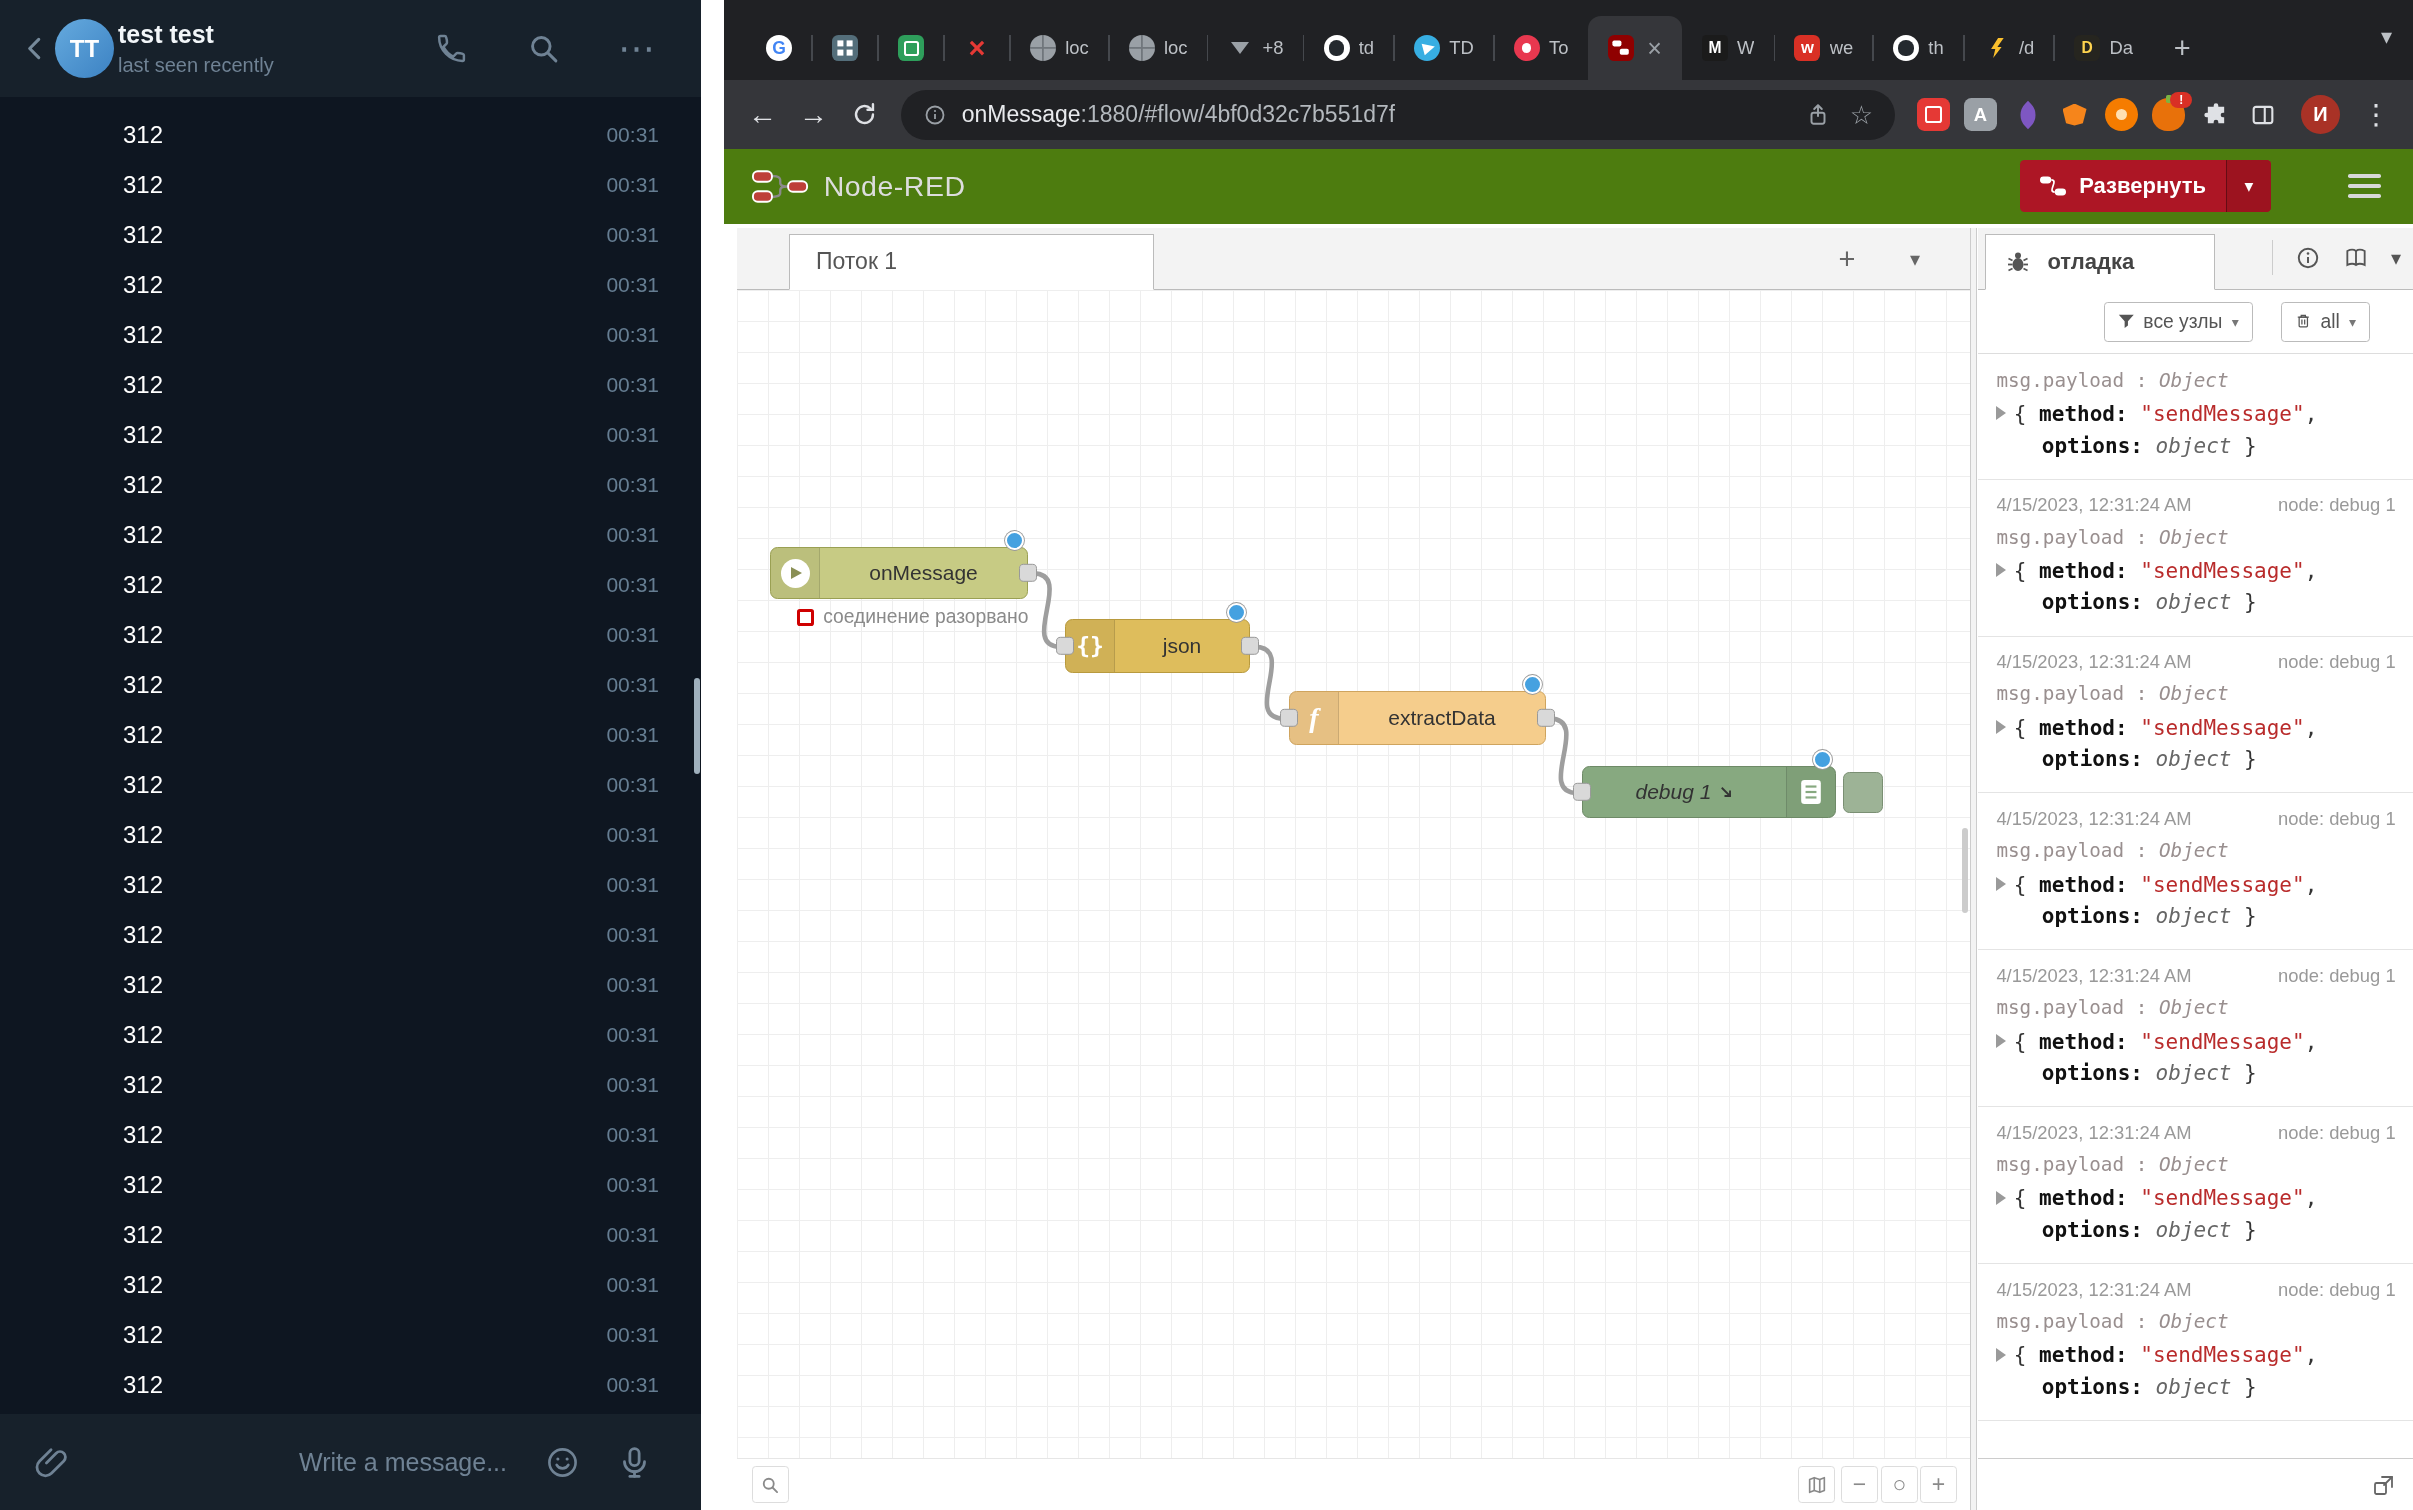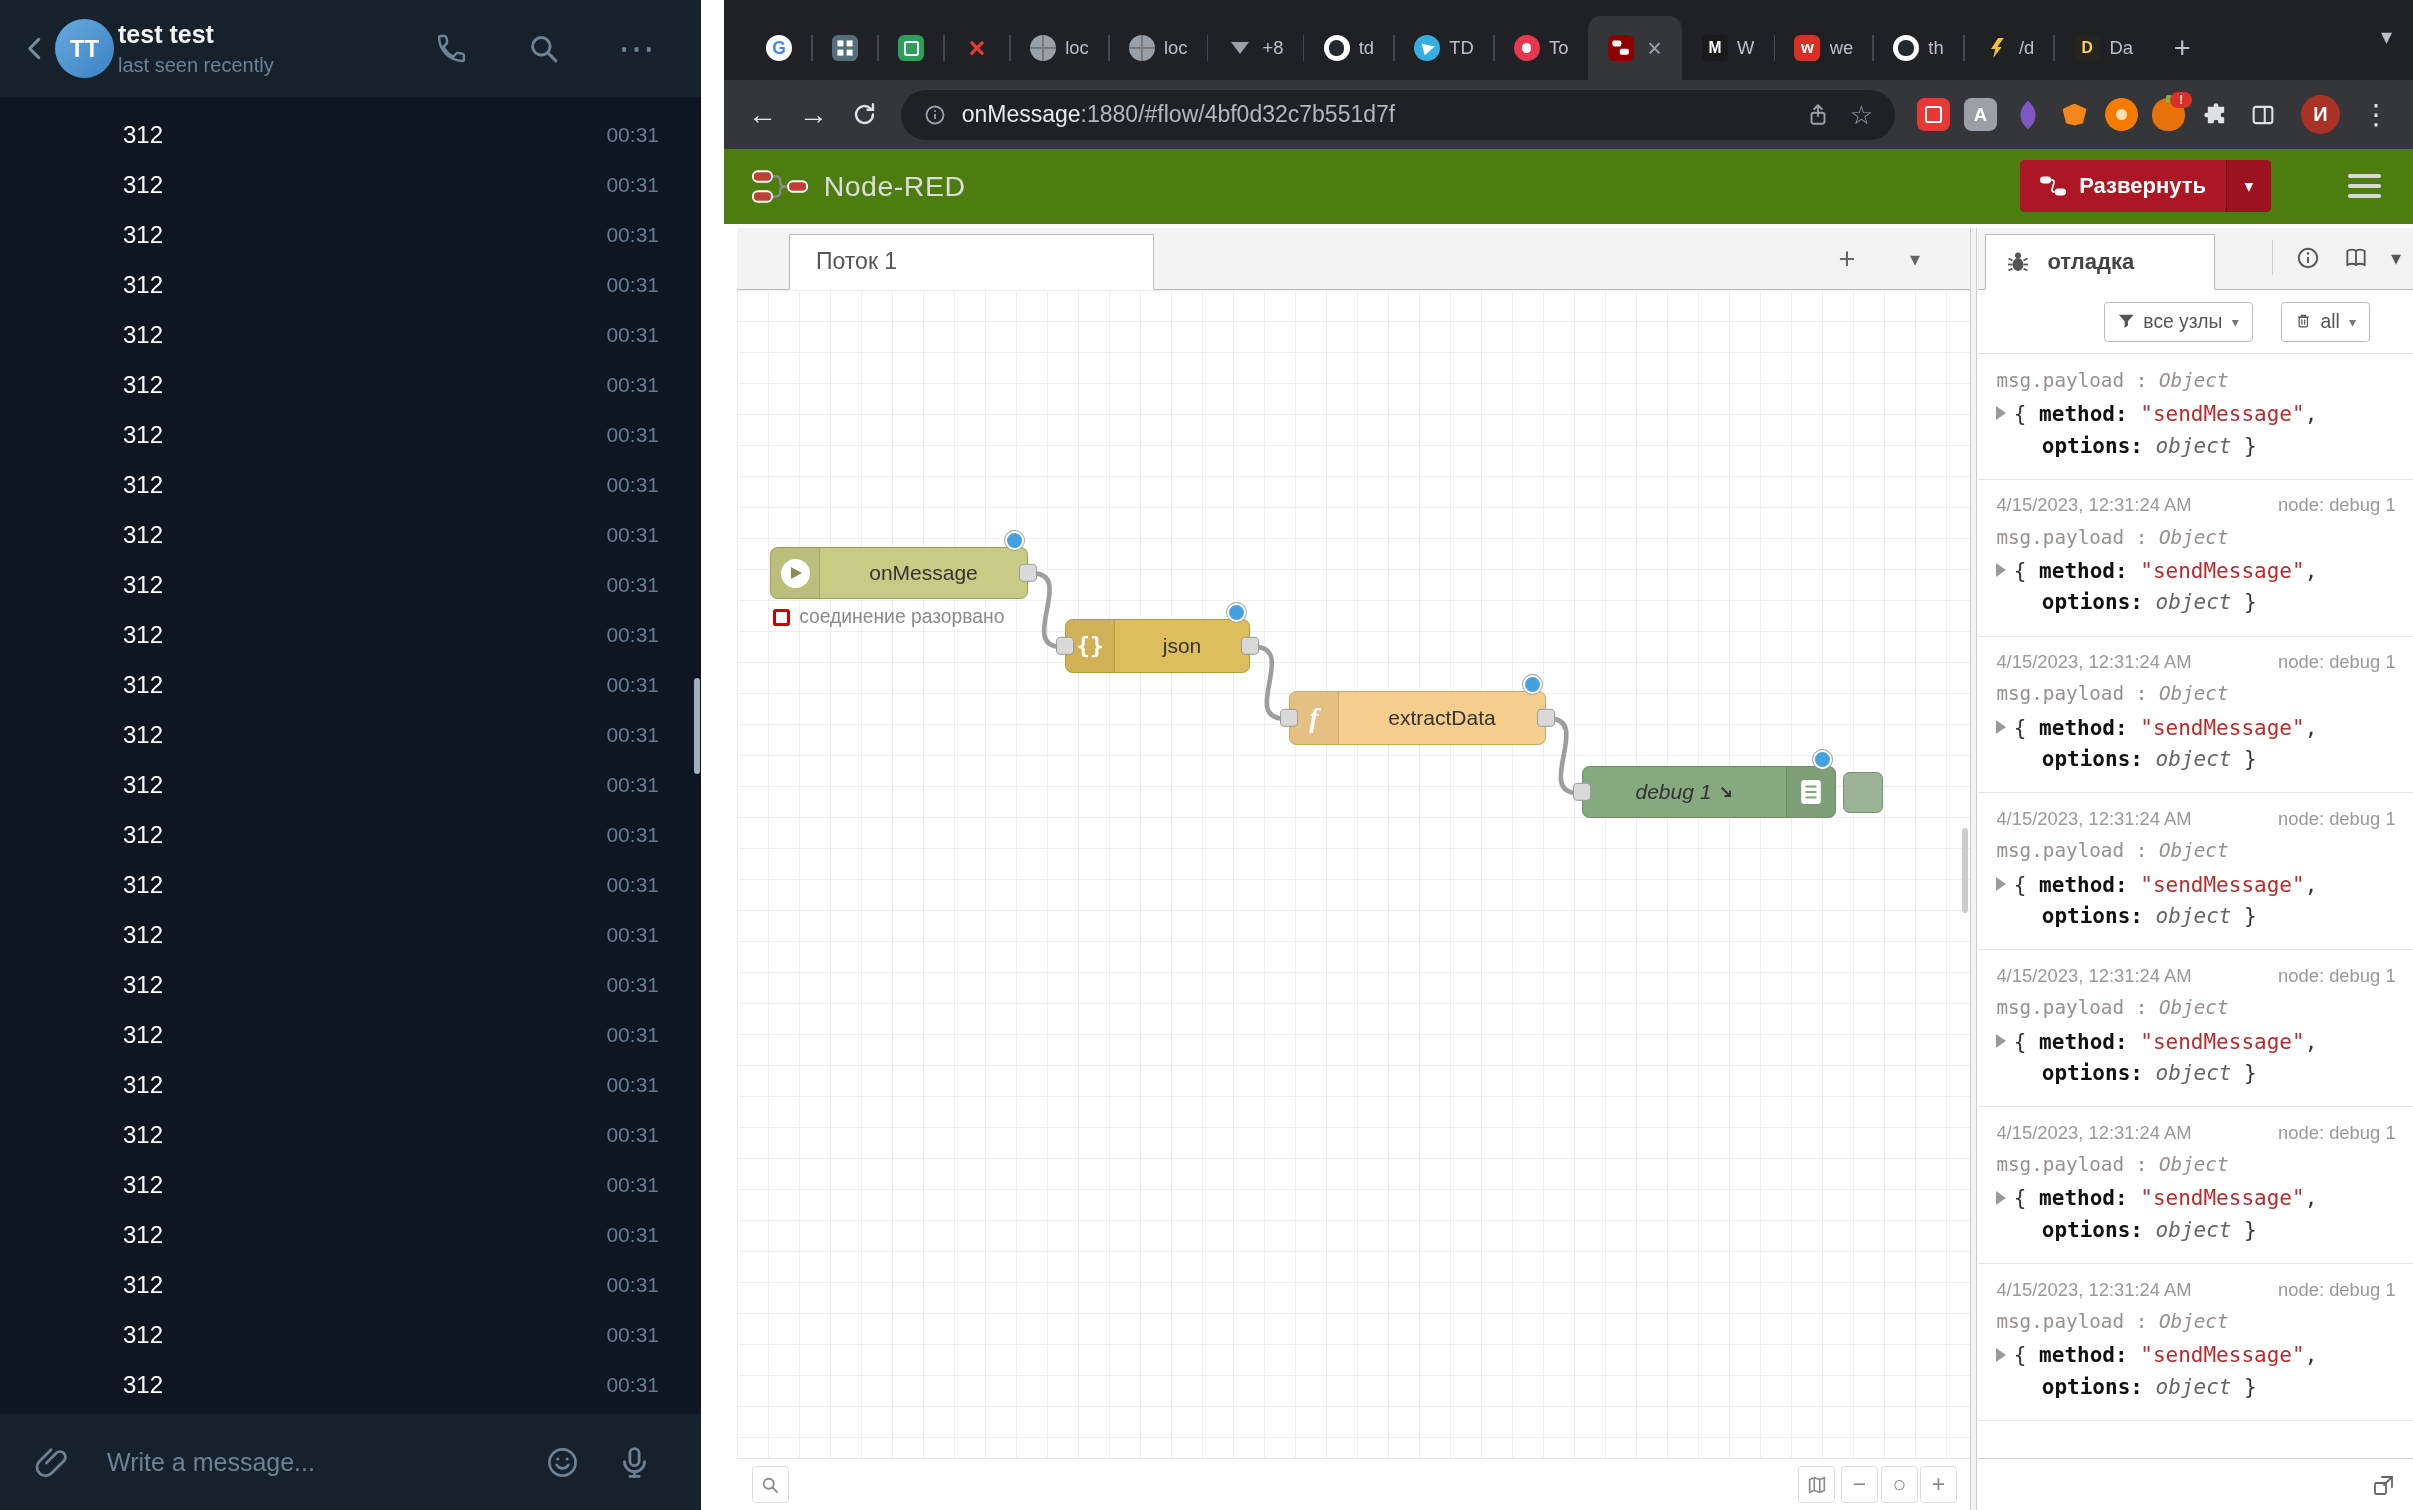--- a/index.html
+++ b/index.html
@@ -23,21 +23,21 @@
   .tg-list{position:absolute;top:97px;bottom:96px;left:0;right:0;padding-top:13px;overflow:hidden;}
   .tg-row{height:50px;display:flex;align-items:center;justify-content:space-between;
           padding:0 42px 0 123px;}
   .tg-msg{color:#ffffff;font-size:24px;}
   .tg-time{color:#657d92;font-size:21px;}
   .tg-scroll{position:absolute;right:0.9px;top:678px;width:6.4px;height:96px;border-radius:3.7px;
              background:#9fb0bd;}
   .tg-input{position:absolute;bottom:0;left:0;right:0;height:96px;background:#17212b;
             display:flex;align-items:center;gap:35px;padding:0 48px 0 33px;color:#6f8294;box-sizing:border-box;}
   .tg-field{flex:1;background:transparent;border:none;outline:none;color:#0ea5e9;font-size:25px;
-            font-family:"Liberation Sans",sans-serif;min-width:0;}
+            font-family:"Liberation Sans",sans-serif;min-width:0;text-align:right;}
   .tg-field::placeholder{color:#6f8294;}
 
   
   .br{position:absolute;top:0;left:724px;width:1690px;height:1510px;background:#202124;overflow:hidden;}
 
   
   .tabstrip{position:absolute;top:0;left:0;right:0;height:80px;display:flex;align-items:flex-end;
             padding-left:22px;box-sizing:border-box;}
   .tab{height:64px;display:flex;align-items:center;gap:9.2px;padding:0 20px;color:#bdc1c6;
        font-size:18.4px;border-radius:13px 13px 0 0;position:relative;flex:none;}
@@ -156,21 +156,21 @@
   #node-onmessage{left:33px;top:257px;width:258px;background:#C7CB84;border-color:#9aa053;}
   #node-json{left:328px;top:329px;width:185px;height:54px;background:#DEBD5C;border-color:#b89a3e;}
   #node-extract{left:552px;top:401px;width:257px;height:54px;background:#F5CD8C;border-color:#cfa45e;}
   #node-debug{left:845px;top:476px;width:254px;background:#87A980;border-color:#6E8A67;}
   #node-debug .nlabel{font-style:italic;}
   .oni{width:29px;height:29px;background:#fff;border-radius:50%;display:flex;align-items:center;justify-content:center;}
   .oni-tri{width:0;height:0;border-top:6.4px solid transparent;border-bottom:6.4px solid transparent;
            border-left:11px solid #8a8f55;margin-left:3.7px;}
   .jsonic{color:#fff;font-family:"DejaVu Sans Mono",monospace;font-weight:bold;font-size:23px;}
   .fnic{color:#fff;font-family:"Liberation Serif",serif;font-style:italic;font-weight:bold;font-size:28px;}
-  .node-status{position:absolute;left:36px;top:316px;display:flex;align-items:center;gap:9.2px;
+  .node-status{position:absolute;left:60px;top:316px;display:flex;align-items:center;gap:9.2px;
                font-size:19.3px;color:#8a8a8a;}
   .status-dot{width:11px;height:11px;border:3.7px solid #cf0000;border-radius:2.8px;background:#fff;}
   .debug-toggle{position:absolute;left:1106px;top:482px;width:40px;height:41px;background:#9db396;
                 border:1.8px solid #7A8F73;border-radius:6.4px;box-sizing:border-box;}
   .cv-scroll{position:absolute;right:1.8px;top:538px;width:6.4px;height:85px;background:#ccc;border-radius:3.7px;}
 
   .canvas-toolbar{position:absolute;top:1458px;left:13px;width:1233px;height:52px;background:#fff;
                   border-top:0.9px solid #e6e6e6;box-sizing:border-box;}
   .cbtn{position:absolute;top:7.4px;width:37px;height:37px;background:#fff;border:0.9px solid #ddd;
         border-radius:3.7px;color:#8a8a8a;display:flex;align-items:center;justify-content:center;

